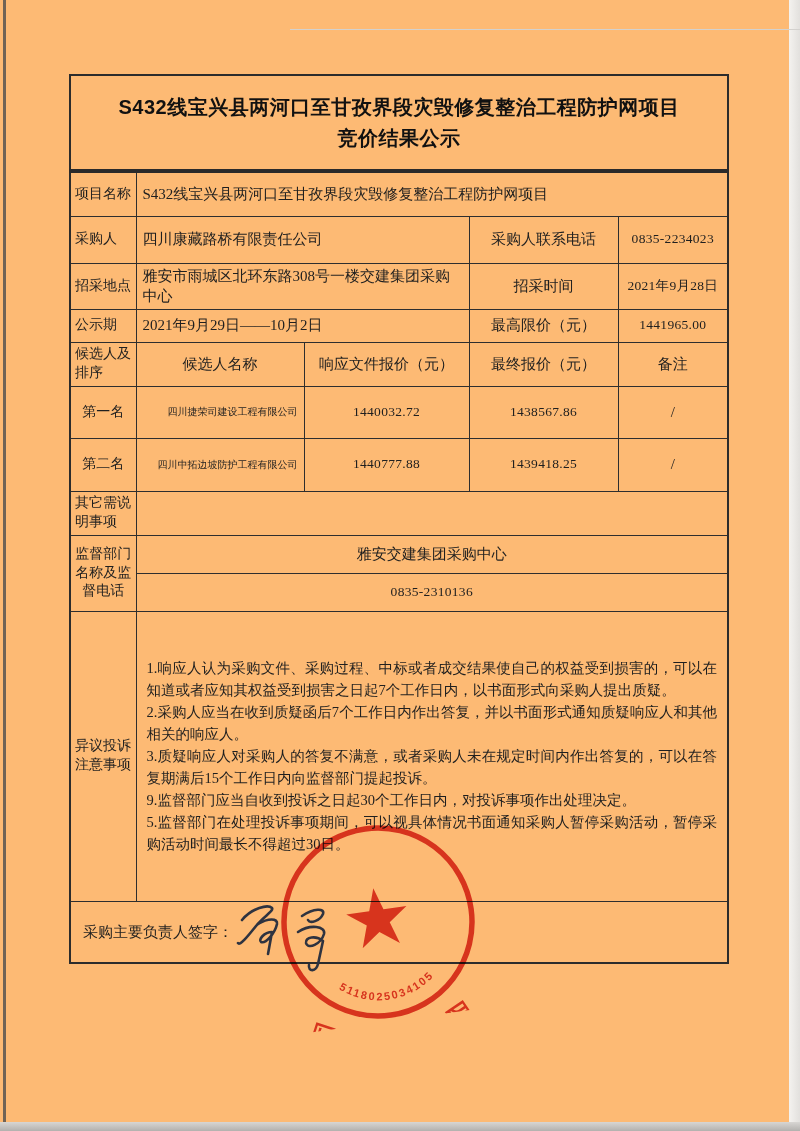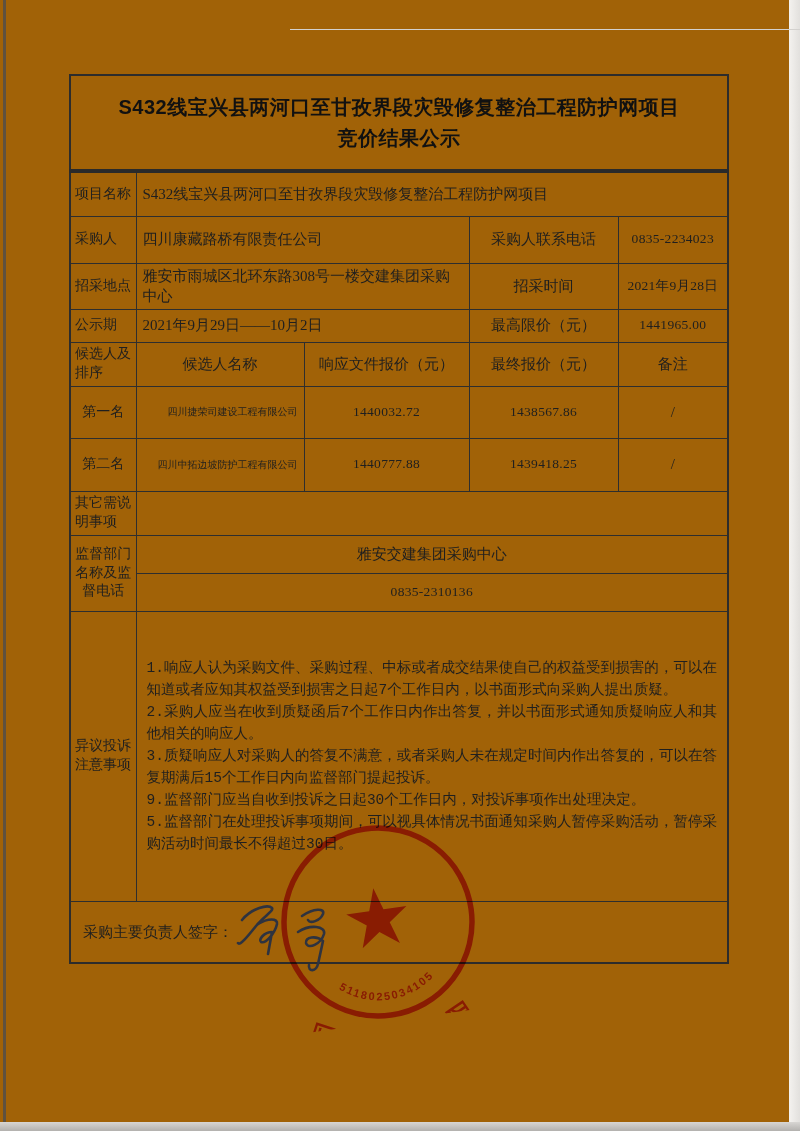--- a/index.html
+++ b/index.html
@@ -1,20 +1,20 @@
 <!DOCTYPE html>
 <html><head>
 <meta charset="utf-8">
 <style>
   * { box-sizing: border-box; margin: 0; padding: 0; }
   html,body { background:#ffffff; }
   .page {
     position: relative;
     width: 800px; height: 1131px;
-    background: #a16207;
+    background: #fdba74;
     font-family: "Liberation Serif", "DejaVu Serif", serif;
     color: #1f1f1f;
     overflow: hidden;
   }
   
   .edge-left   { position:absolute; left:3px; top:0; width:3px; height:100%; background:#4d4d4d; opacity:.8; }
   .edge-right  { position:absolute; right:0; top:0; width:11px; height:100%; background:linear-gradient(to right,#f4f2ef,#e2e0dd); }
   .edge-bottom { position:absolute; left:0; bottom:0; width:100%; height:9px; background:linear-gradient(#d8d6d3,#b3b1ae); }
   .edge-top    { position:absolute; left:290px; top:29px; width:510px; height:1px; background:#d3d1ce; }
 
@@ -52,21 +52,21 @@
   tr.r-publicity  { height:33px; }
   tr.r-candhead   { height:44px; }
   tr.r-cand1      { height:52px; }
   tr.r-cand2      { height:53px; }
   tr.r-other      { height:44px; }
   tr.r-supa       { height:38px; }
   tr.r-supb       { height:38px; }
   tr.r-objection  { height:290px; }
   tr.r-sign       { height:62px; }
 
-  td.objection-cell { padding:10px 10px;font-family:Liberation Mono, monospace; }
+  td.objection-cell { padding:10px 10px; }
   .objection-text { font-size:14.5px; line-height:1.52; text-align:justify; }
   .objection-text div { margin:0; }
 
   td.sign-cell { padding-left:12px; font-size:15px; vertical-align:middle; }
 
   .signature { position:absolute; left:228px; top:886px; z-index:5; }
   .seal {
     position:absolute; left:278px; top:822px; z-index:6;
     mix-blend-mode:multiply; opacity:.92;
     transform:rotate(-8deg);

